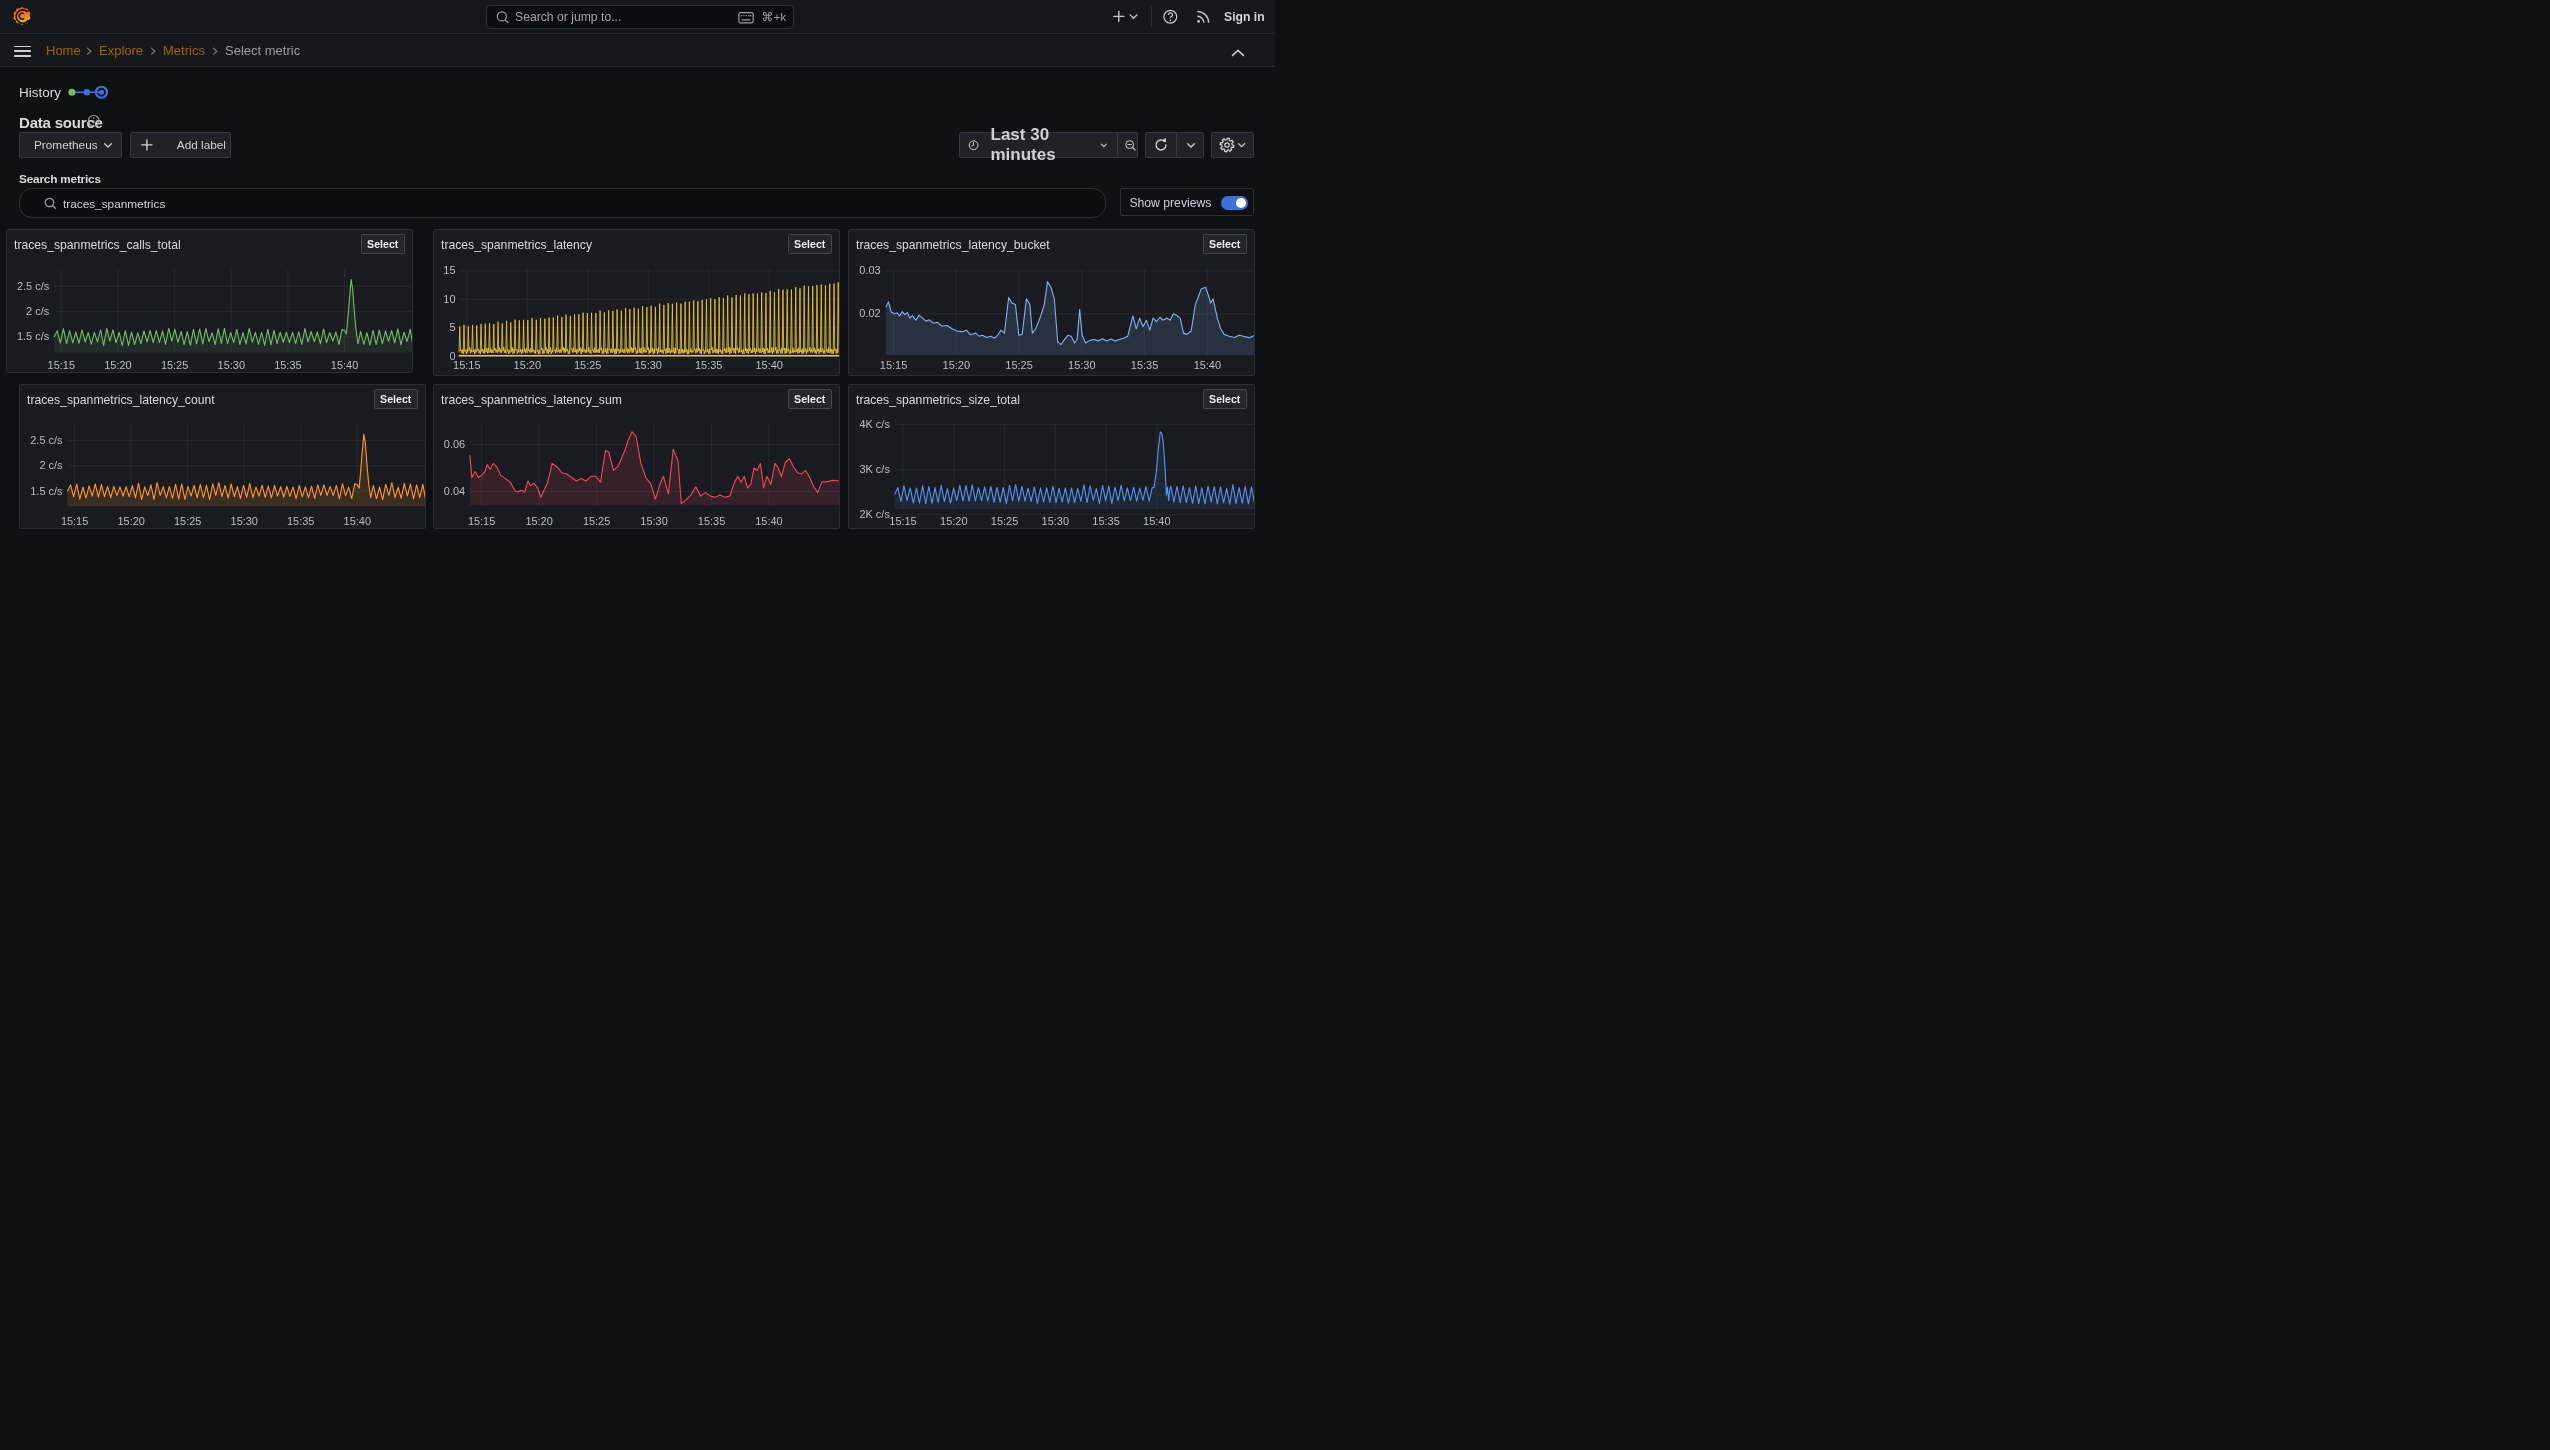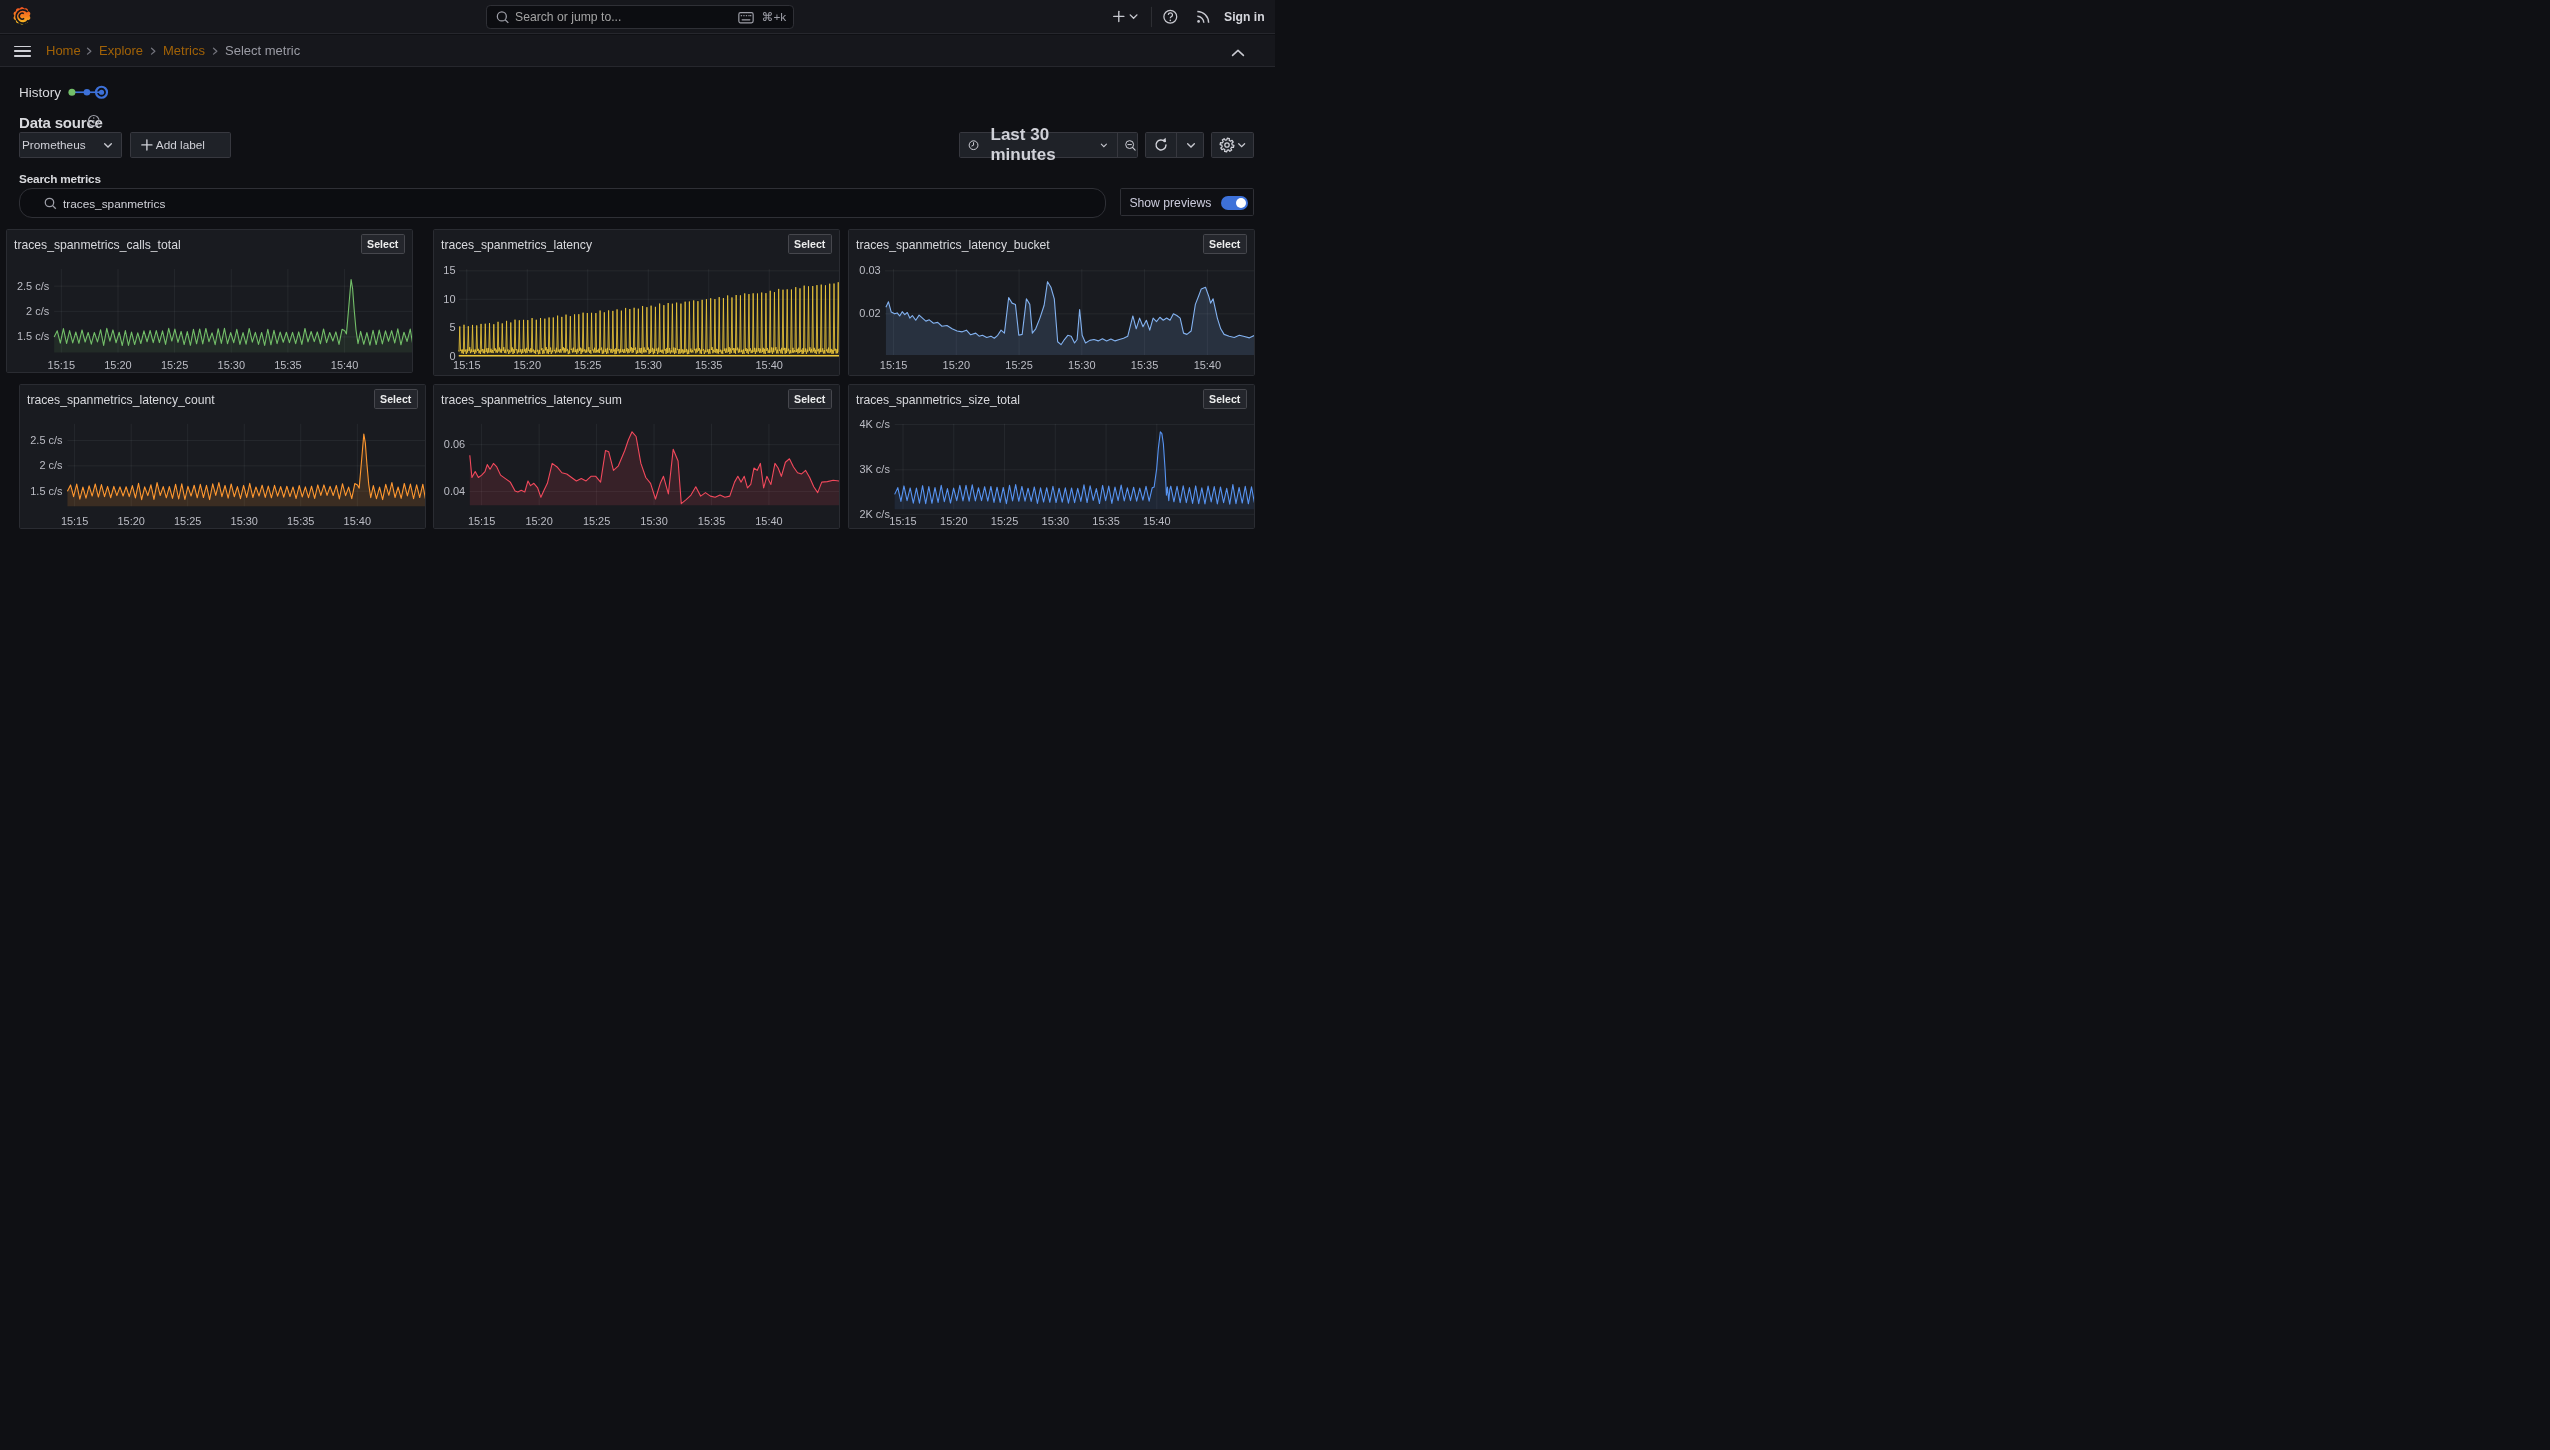--- a/index.html
+++ b/index.html
@@ -122,33 +122,33 @@
  <circle cx="41" cy="8.7" r="3.1" fill="#3d71d9"></circle>
 </svg>
 <div class="dslabel">Data source</div>
 <svg width="13.5" height="13.5" style="left:87px;top:114px" viewBox="0 0 16 16">
  <circle cx="8" cy="8" r="6.3" fill="none" stroke="#9d9ea7" stroke-width="1.3"></circle>
  <line x1="8" y1="7" x2="8" y2="11.2" stroke="#9d9ea7" stroke-width="1.4"></line>
  <circle cx="8" cy="4.8" r="0.9" fill="#9d9ea7"></circle>
 </svg>
 
 <div class="btn" style="left:19px;top:132px;width:103px">
- <span style="margin-left:2px;flex:1">Prometheus</span>
+ <span style="margin-left:14px;flex:1">Prometheus</span>
  <svg width="10" height="6.8" style="position:static;margin-right:8.4px" viewBox="0 0 12 8">
       <polyline points="2,2 6,6 10,2" stroke="#c8c9d0" stroke-width="1.6" fill="none" stroke-linecap="round"></polyline>
     </svg>
 </div>
 <div class="btn" style="left:130px;top:132px;width:101px;font-weight:500">
  <svg width="11.8" height="11.8" style="position:static;margin-left:10px" viewBox="0 0 14 14">
       <g stroke="#d0d1d8" stroke-width="1.6" stroke-linecap="round">
         <line x1="1" y1="7" x2="13" y2="7"></line>
         <line x1="7" y1="1" x2="7" y2="13"></line>
       </g>
     </svg>
- <span style="margin-left:3px">Add label</span>
+ <span style="margin-left:24px">Add label</span>
 </div>
 <div class="grp" style="left:959px;top:132px;width:179px;color:#d0d1d8">
  <svg width="14.4" height="14.4" style="position:static;margin-left:8.4px" viewBox="0 0 17 17">
    <circle cx="8.5" cy="8.5" r="6.7" fill="none" stroke="#d0d1d8" stroke-width="1.5"></circle>
    <polyline points="8.5,4.6 8.5,8.5 5.9,9.7" fill="none" stroke="#d0d1d8" stroke-width="1.5" stroke-linecap="round" stroke-linejoin="round"></polyline>
  </svg>
  <span style="margin-left:11px;font-weight:600;font-size:17px">Last 30 minutes</span>
  <svg width="10" height="6.8" style="position:static;margin-left:10px" viewBox="0 0 12 8">
       <polyline points="2,2 6,6 10,2" stroke="#c8c9d0" stroke-width="1.6" fill="none" stroke-linecap="round"></polyline>
     </svg>

